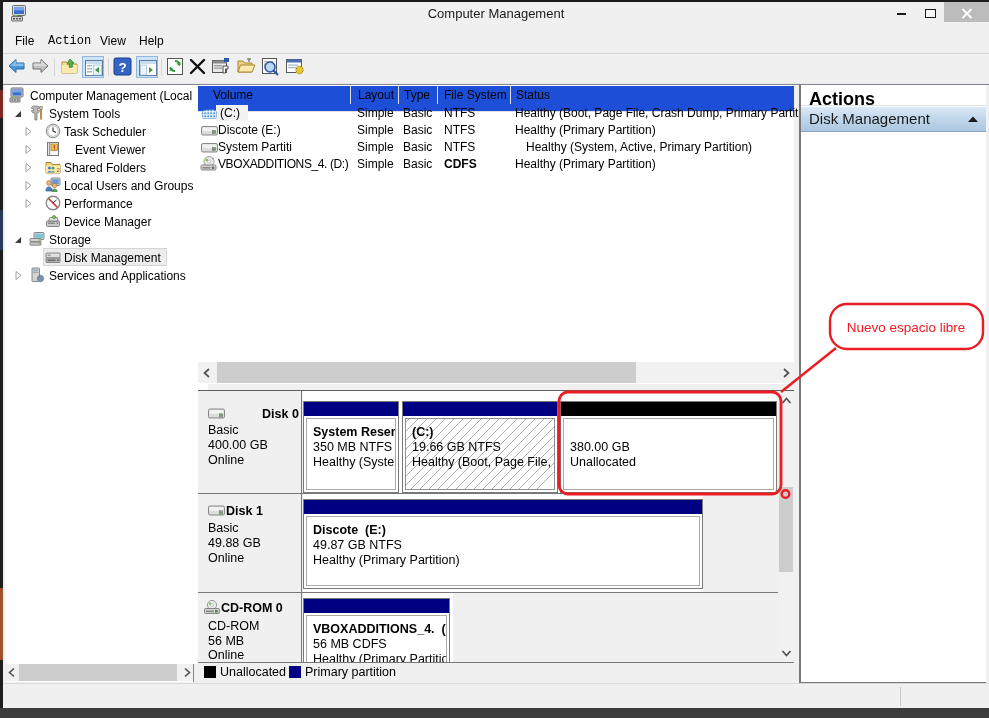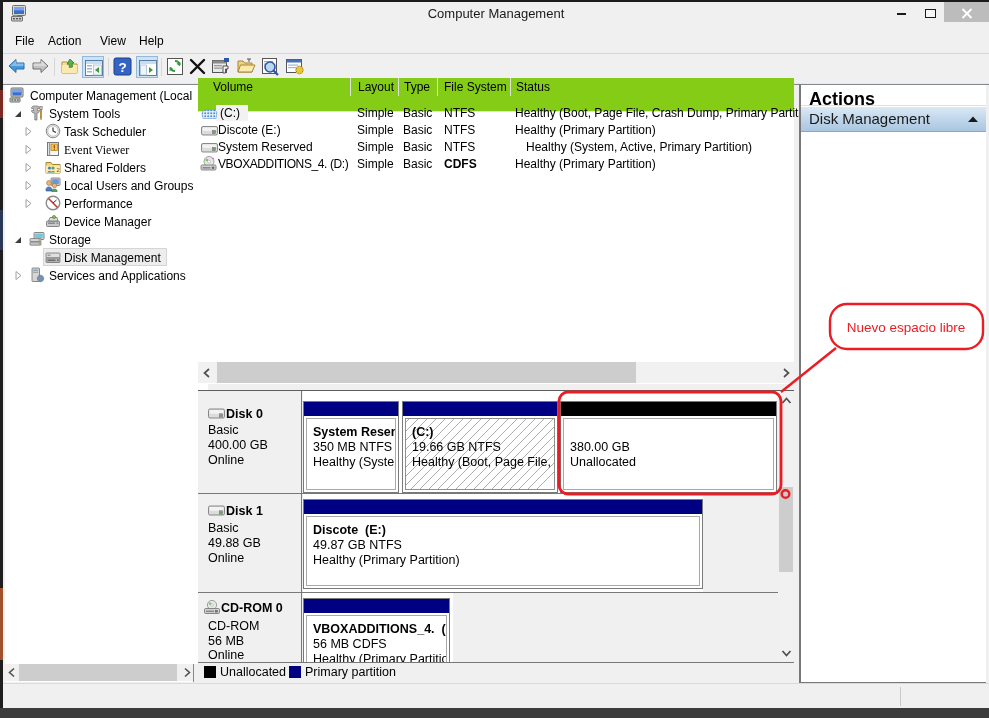--- a/index.html
+++ b/index.html
@@ -41,21 +41,21 @@
 <div class="abs" style="left:897px;top:12.5px;width:9px;height:2.5px;background:#1a1a1a;"></div>
 <div class="abs" style="left:925px;top:8.5px;width:11px;height:9.5px;border:1.6px solid #1a1a1a;background:#f6f6f6;"></div>
 <div class="abs" style="left:944px;top:2px;width:45px;height:20px;background:#bcbcbc;">
   <svg width="45" height="20">
       <path d="M18.5 7 L27.5 16 M27.5 7 L18.5 16" stroke="#ffffff" stroke-width="1.9"></path>
     </svg>
 </div>
 
 <div class="abs t12" style="left:3px;top:28px;width:986px;height:26px;background:#f0f0f0;border-bottom:1px solid #d7d7d7;">
   <span class="abs" style="left:12px;top:6px;">File</span>
-  <span class="abs" style="left:45px;top:6px;">Action</span>
+  <span class="abs" style="left:45px;top:6px;font-family:Liberation Mono, monospace;">Action</span>
   <span class="abs" style="left:97px;top:6px;">View</span>
   <span class="abs" style="left:136px;top:6px;">Help</span>
 </div>
 
 <div class="abs" style="left:3px;top:55px;width:986px;height:28px;background:#f0f0f0;"></div>
 <div class="abs hdrline" style="left:3px;top:84px;width:986px;height:1px;"></div>
 <div class="abs" style="left:3px;top:83px;width:986px;height:1px;background:#e8e8e8;"></div>
 
 <div class="abs" style="left:8px;top:58px;">
     <svg width="17" height="16" viewBox="0 0 17 16">
@@ -221,21 +221,21 @@
     </svg>
 <div class="abs" style="left:40px;top:56px;">
       <svg width="16" height="16" viewBox="0 0 16 16">
         <rect x="2.5" y="1.5" width="11" height="13" fill="#f7f7f7" stroke="#777"></rect>
         <path d="M4.5 1.5 L4.5 14.5" stroke="#999" stroke-width="1.4"></path>
         <rect x="6" y="3" width="6.5" height="6.5" fill="#f4c84a" stroke="#a3791c" stroke-width="0.7"></rect>
         <rect x="8.7" y="4.2" width="1.3" height="2.8" fill="#c0392b"></rect>
         <rect x="8.7" y="7.6" width="1.3" height="1.2" fill="#c0392b"></rect>
       </svg>
     </div>
-<span class="abs" style="left:59px;top:58px;white-space:nowrap;font-family:Liberation Serif, serif;">Event Viewer</span>
+<span class="abs" style="left:70px;top:58px;white-space:nowrap;">Event Viewer</span>
 <svg class="abs" style="left:18px;top:77px;" width="10" height="11">
       <path d="M3 1.5 L8 5.5 L3 9.5 Z" fill="none" stroke="#a0a0a0" stroke-width="1"></path>
     </svg>
 <div class="abs" style="left:40px;top:74px;">
       <svg width="16" height="16" viewBox="0 0 16 16">
         <path d="M1 3.5 L6 3.5 L7.5 5.5 L15 5.5 L15 14 L1 14 Z" fill="#f2d173" stroke="#a8862e"></path>
         <path d="M1 6.5 L15 6.5 L15 14 L1 14 Z" fill="#fbe9ae"></path>
         <circle cx="4.5" cy="9" r="1.6" fill="#4d7fc4"></circle>
         <circle cx="8" cy="9" r="1.6" fill="#58a35a"></circle>
         <path d="M2.5 13.5 C2.5 11.5 6.5 11.5 6.5 13.5 Z" fill="#4d7fc4"></path>
@@ -315,21 +315,21 @@
         <circle cx="11.5" cy="11.5" r="3" fill="#7a93ad" stroke="#44607a" stroke-width="0.7"></circle>
         <circle cx="11.5" cy="11.5" r="1.1" fill="#fff"></circle>
         <path d="M11.5 7.8 L11.5 15.2 M7.8 11.5 L15.2 11.5 M9 9 L14 14 M14 9 L9 14" stroke="#7a93ad" stroke-width="1.2"></path>
       </svg>
     </div>
 <span class="abs" style="left:44px;top:184px;white-space:nowrap;">Services and Applications</span>
 </div>
 
 <div class="abs" style="left:198px;top:84px;width:596px;height:300px;background:#fff;border-top:1px solid #828790;"></div>
 
-<div class="abs t12" style="left:198px;top:78px;width:596px;height:34px;background:#84cc16;border-bottom:1px solid #dedfe1;">
+<div class="abs t12" style="left:198px;top:86px;width:596px;height:26px;background:#1d4ed8;border-bottom:1px solid #dedfe1;">
   <span class="abs" style="left:15px;top:2px;">Volume</span>
   <span class="abs" style="left:160px;top:2px;">Layout</span>
   <span class="abs" style="left:206px;top:2px;">Type</span>
   <span class="abs" style="left:246px;top:2px;">File System</span>
   <span class="abs" style="left:318px;top:2px;">Status</span>
   <div class="abs" style="left:152px;top:0;width:1px;height:18px;background:#dedfe1;"></div>
   <div class="abs" style="left:200px;top:0;width:1px;height:18px;background:#dedfe1;"></div>
   <div class="abs" style="left:239px;top:0;width:1px;height:18px;background:#dedfe1;"></div>
   <div class="abs" style="left:312px;top:0;width:1px;height:18px;background:#dedfe1;"></div>
 </div>
@@ -363,21 +363,21 @@
   <span class="abs" style="left:205px;top:18px;">Basic</span>
   <span class="abs" style="left:246px;top:18px;">NTFS</span>
   <span class="abs" style="left:317px;top:18px;">Healthy (Primary Partition)</span>
 
   <svg class="abs" style="left:3px;top:37px;" width="17" height="11">
       <rect x="0.5" y="1.5" width="16" height="8.5" rx="1.5" fill="#dcdcdc" stroke="#6e6e6e" stroke-width="0.8"></rect>
       <rect x="1.5" y="2.5" width="14" height="3.5" rx="1" fill="#f2f2f2"></rect>
       <rect x="11.5" y="5.5" width="3" height="3.2" fill="#b5b5b5" stroke="#5a5a5a" stroke-width="0.5"></rect>
       <rect x="12.3" y="6.1" width="1.4" height="2" fill="#44a336"></rect>
     </svg>
-  <span class="abs" style="left:20px;top:35px;">System Reserved</span>
+  <span class="abs" style="left:20px;top:35px;">System Partiti</span>
   <span class="abs" style="left:159px;top:35px;">Simple</span>
   <span class="abs" style="left:205px;top:35px;">Basic</span>
   <span class="abs" style="left:246px;top:35px;">NTFS</span>
   <span class="abs" style="left:328px;top:35px;">Healthy (System, Active, Primary Partition)</span>
 
   <svg class="abs" style="left:2px;top:51px;" width="18" height="15">
       <circle cx="9" cy="5.5" r="5" fill="#e8e8e8" stroke="#8a8a8a" stroke-width="0.8"></circle>
       <circle cx="9" cy="5.5" r="1.5" fill="#fff" stroke="#999" stroke-width="0.5"></circle>
       <path d="M12.5 2 L13.5 3" stroke="#c95fd0" stroke-width="1.2"></path>
       <circle cx="6.8" cy="4" r="1.3" fill="#7dc24a"></circle>
@@ -418,21 +418,21 @@
 
 <div class="dlabel" style="top:391px;height:102px;"></div>
 <div class="dfield" style="left:303px;top:391px;width:474px;height:102px;"></div>
 <div class="abs t13" style="left:208px;top:391px;width:94px;">
   <svg class="abs" style="left:0px;top:17px;" width="17" height="11">
       <rect x="0.5" y="1" width="16" height="9" rx="1.5" fill="#dcdcdc" stroke="#6e6e6e" stroke-width="0.8"></rect>
       <rect x="1.5" y="2" width="14" height="3.8" rx="1" fill="#f2f2f2"></rect>
       <rect x="11.5" y="5.8" width="3" height="3.2" fill="#b5b5b5" stroke="#5a5a5a" stroke-width="0.5"></rect>
       <rect x="12.3" y="6.4" width="1.4" height="2" fill="#44a336"></rect>
     </svg>
-  <b class="abs" style="left:18px;top:16px;">Disk 0</b>
+  <b class="abs" style="left:18px;top:16px;padding-left:36px;">Disk 0</b>
   <span class="abs" style="left:0;top:32px;">Basic</span>
   <span class="abs" style="left:0;top:47px;">400.00 GB</span>
   <span class="abs" style="left:0;top:62px;">Online</span>
 </div>
 <div class="pbox" style="left:303px;top:401px;width:96px;height:92px;">
   <div class="pband"></div>
   <div class="pbody"><b>System Reserv</b><br>350 MB NTFS<br>Healthy (Syster</div>
 </div>
 <div class="pbox" style="left:402px;top:401px;width:156px;height:92px;">
   <div class="pband"></div>

